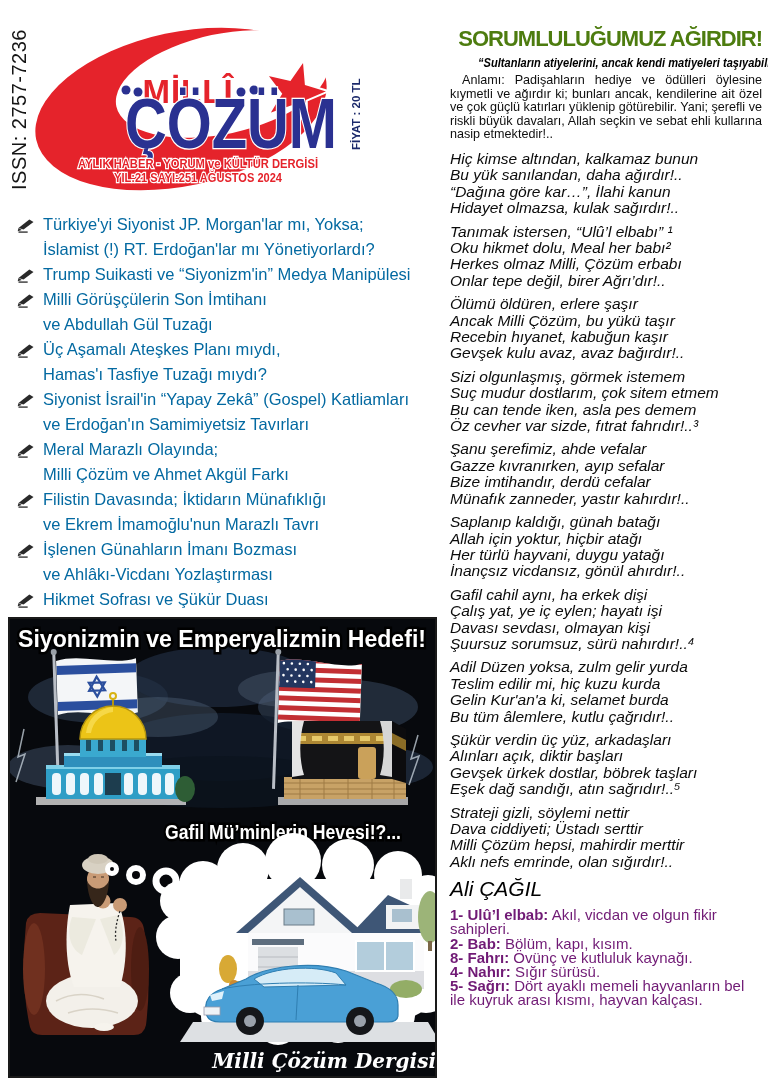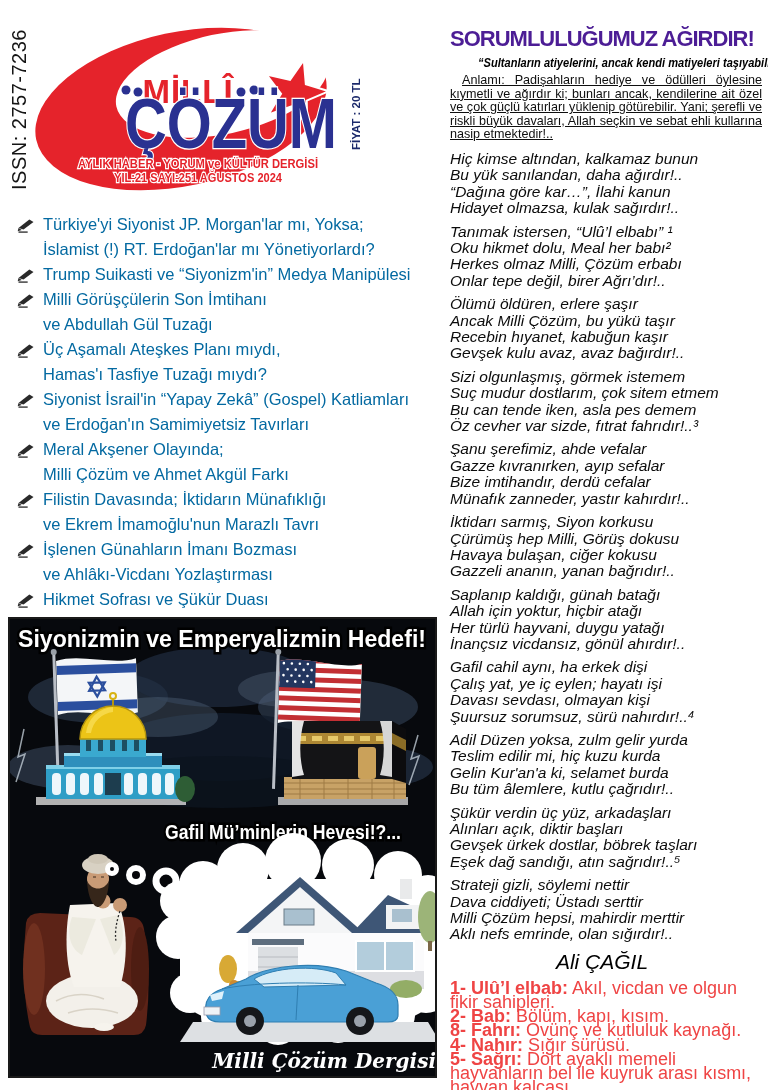--- a/index.html
+++ b/index.html
@@ -9,29 +9,29 @@
 
   
   .issn{position:absolute;left:8px;top:190px;transform:rotate(-90deg);transform-origin:0 0;
         font-size:20px;letter-spacing:.5px;color:#151515;white-space:nowrap;}
 
   
   .masthead{position:absolute;left:25px;top:12px;width:350px;height:196px;}
 
   
   .right-col{position:absolute;left:450px;top:26px;width:312px;}
-  .headline{font-size:22px;font-weight:bold;letter-spacing:-1px;text-align:left;margin:0 0 3px 0;
-            white-space:nowrap;color:#4c1d95;}
+  .headline{font-size:22px;font-weight:bold;letter-spacing:-1px;text-align:right;margin:0 0 3px 0;
+            white-space:nowrap;color:#4d7c0f;}
   .quote{font-size:13.5px;font-weight:bold;font-style:italic;text-align:center;white-space:nowrap;
          transform:scaleX(.82);transform-origin:50% 50%;margin:0 0 4px 0;color:#000;}
-  .meaning{font-size:12.6px;line-height:13.6px;text-align:justify;text-indent:12px;margin:0 0 9px 0;color:#0e0e0e;text-decoration:underline;}
+  .meaning{font-size:12.6px;line-height:13.6px;text-align:justify;text-indent:12px;margin:0 0 9px 0;color:#0e0e0e;}
   .poem{}
   .stanza{font-size:15.5px;line-height:16.4px;white-space:pre;margin:0 0 7px 0;color:#0b0b0b;font-style:italic;}
-  .signature{font-size:21px;font-style:italic;font-weight:500;text-align:center;margin:1px 8px 7px 0;color:#000;}
-  .footnotes{font-size:18px;line-height:14.2px;color:#ef4444;}
+  .signature{font-size:21px;font-style:italic;font-weight:500;text-align:left;margin:1px 8px 7px 0;color:#000;}
+  .footnotes{font-size:15px;line-height:14.2px;color:#701a75;}
   .footnote b{font-weight:bold;}
 
   
   .contents{position:absolute;left:16px;top:212px;width:436px;}
   .toc-item{position:relative;padding-left:27px;}
   .toc-text{font-size:16.5px;line-height:25px;white-space:pre;color:#0369a1;}
   .pen{position:absolute;left:0;top:5px;width:20px;height:16px;}
 
   
   .poster{position:absolute;left:8px;top:617px;width:429px;height:461px;background:#8b5cf6;}
@@ -90,24 +90,20 @@
   <div class="stanza">Sizi olgunlaşmış, görmek istemem
 Suç mudur dostlarım, çok sitem etmem
 Bu can tende iken, asla pes demem
 Öz cevher var sizde, fıtrat fahrıdır!..³</div>
 
   <div class="stanza">Şanu şerefimiz, ahde vefalar
 Gazze kıvranırken, ayıp sefalar
 Bize imtihandır, derdü cefalar
 Münafık zanneder, yastır kahırdır!..</div>
 
-  <div class="stanza">İktidarı sarmış, Siyon korkusu
-Çürümüş hep Milli, Görüş dokusu
-Havaya bulaşan, ciğer kokusu
-Gazzeli ananın, yanan bağrıdır!..</div>
 
   <div class="stanza">Saplanıp kaldığı, günah batağı
 Allah için yoktur, hiçbir atağı
 Her türlü hayvani, duygu yatağı
 İnançsız vicdansız, gönül ahırdır!..</div>
 
   <div class="stanza">Gafil cahil aynı, ha erkek dişi
 Çalış yat, ye iç eylen; hayatı işi
 Davası sevdası, olmayan kişi
 Şuursuz sorumsuz, sürü nahırdır!..⁴</div>
@@ -202,21 +198,21 @@
   </div>
 
   <div class="toc-item">
     <span class="pen">
       <svg width="20" height="16" viewBox="0 0 24 19">
         <path d="M3 13 L16 3 L21 6 L9 15 Z" fill="#2a2a2a"></path>
         <path d="M3 13 L2 17 L7 15.5 Z" fill="#2a2a2a"></path>
         <line x1="3" y1="18" x2="14" y2="18" stroke="#2a2a2a" stroke-width="1.6"></line>
       </svg>
     </span>
-    <div class="toc-text">Meral Akşener Olayında;
+    <div class="toc-text">Meral Marazlı Olayında;
 Milli Çözüm ve Ahmet Akgül Farkı</div>
   </div>
 
   <div class="toc-item">
     <span class="pen">
       <svg width="20" height="16" viewBox="0 0 24 19">
         <path d="M3 13 L16 3 L21 6 L9 15 Z" fill="#2a2a2a"></path>
         <path d="M3 13 L2 17 L7 15.5 Z" fill="#2a2a2a"></path>
         <line x1="3" y1="18" x2="14" y2="18" stroke="#2a2a2a" stroke-width="1.6"></line>
       </svg>

